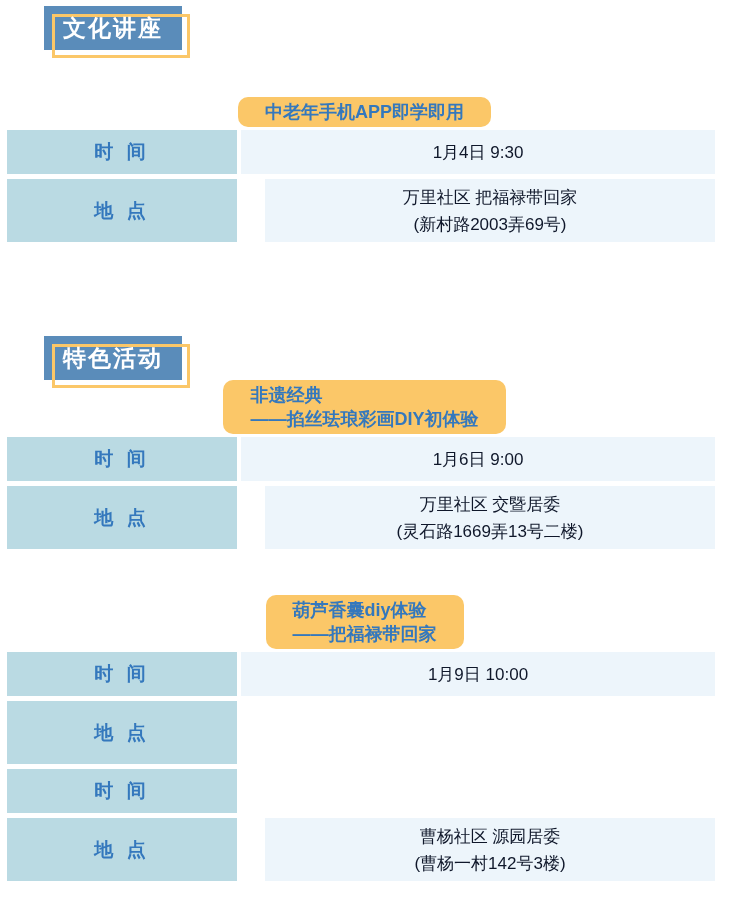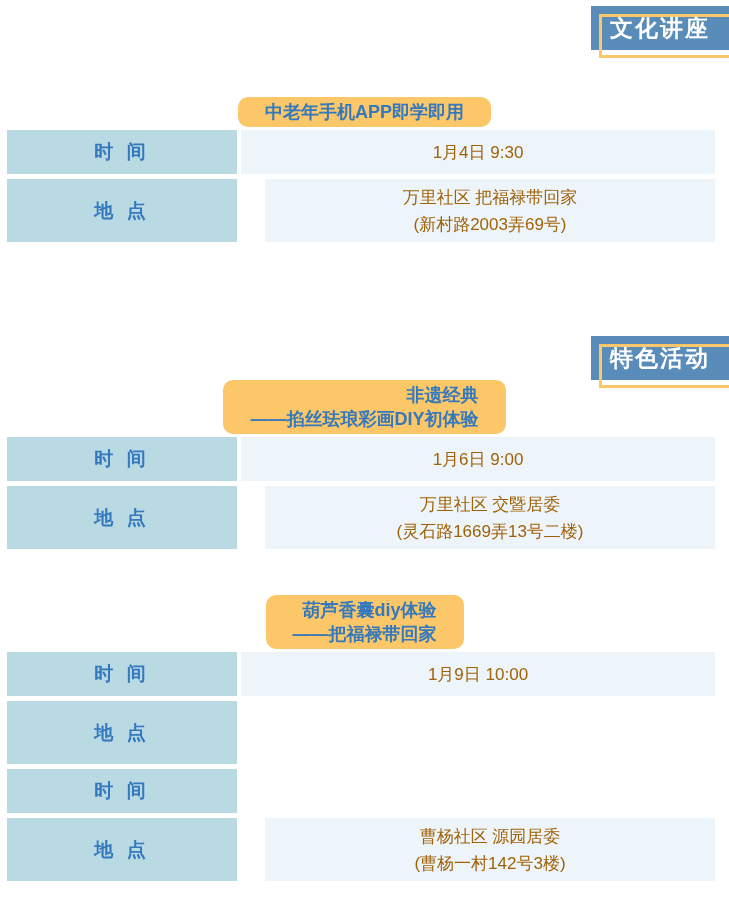--- a/index.html
+++ b/index.html
@@ -7,21 +7,21 @@
     padding: 0;
     background: #ffffff;
     width: 729px;
     height: 917px;
     overflow: hidden;
     font-family: "Liberation Sans", sans-serif;
   }
   .page { padding-top: 6px; }
 
   
-  .title-row { display: flex; justify-content: flex-end; padding-left: 44px; }
+  .title-row { display: flex; justify-content: flex-start; padding-left: 44px; }
   .title-box {
     position: relative;
     z-index: 0;
     background: #5a8cba;
     color: #ffffff;
     font-size: 23px;
     font-weight: bold;
     letter-spacing: 2px;
     padding: 10px 19px;
     line-height: 24px;
@@ -35,21 +35,21 @@
     box-sizing: border-box;
     z-index: -1;
   }
 
   
   .badge-row { display: flex; justify-content: center; }
   .badge {
     background: #fbc768;
     border-radius: 10px;
     padding: 3px 27px;
-    text-align: right;
+    text-align: left;
     color: #3478bd;
     font-weight: bold;
     font-size: 18px;
     line-height: 24px;
   }
   .badge span { display: block; }
   .badge span:empty { display: none; }
 
   
   .etable { margin: 3px 14px 0 7px; }
@@ -69,21 +69,21 @@
     letter-spacing: 4px;
   }
   .cell-value {
     flex: 1;
     margin-left: 4px;
     background: #edf5fb;
     display: flex;
     flex-direction: column;
     align-items: center;
     justify-content: center;
-    color: #a16207;
+    color: #0f172a;
     font-size: 17px;
     line-height: 27px;
     text-align: center;
   }
   .cell-value span:empty { display: none; }
 
   
   .gap-title1      { margin-top: 0; }
   .gap-badge-a     { margin-top: 47px; }
   .gap-title2      { margin-top: 94px; }

